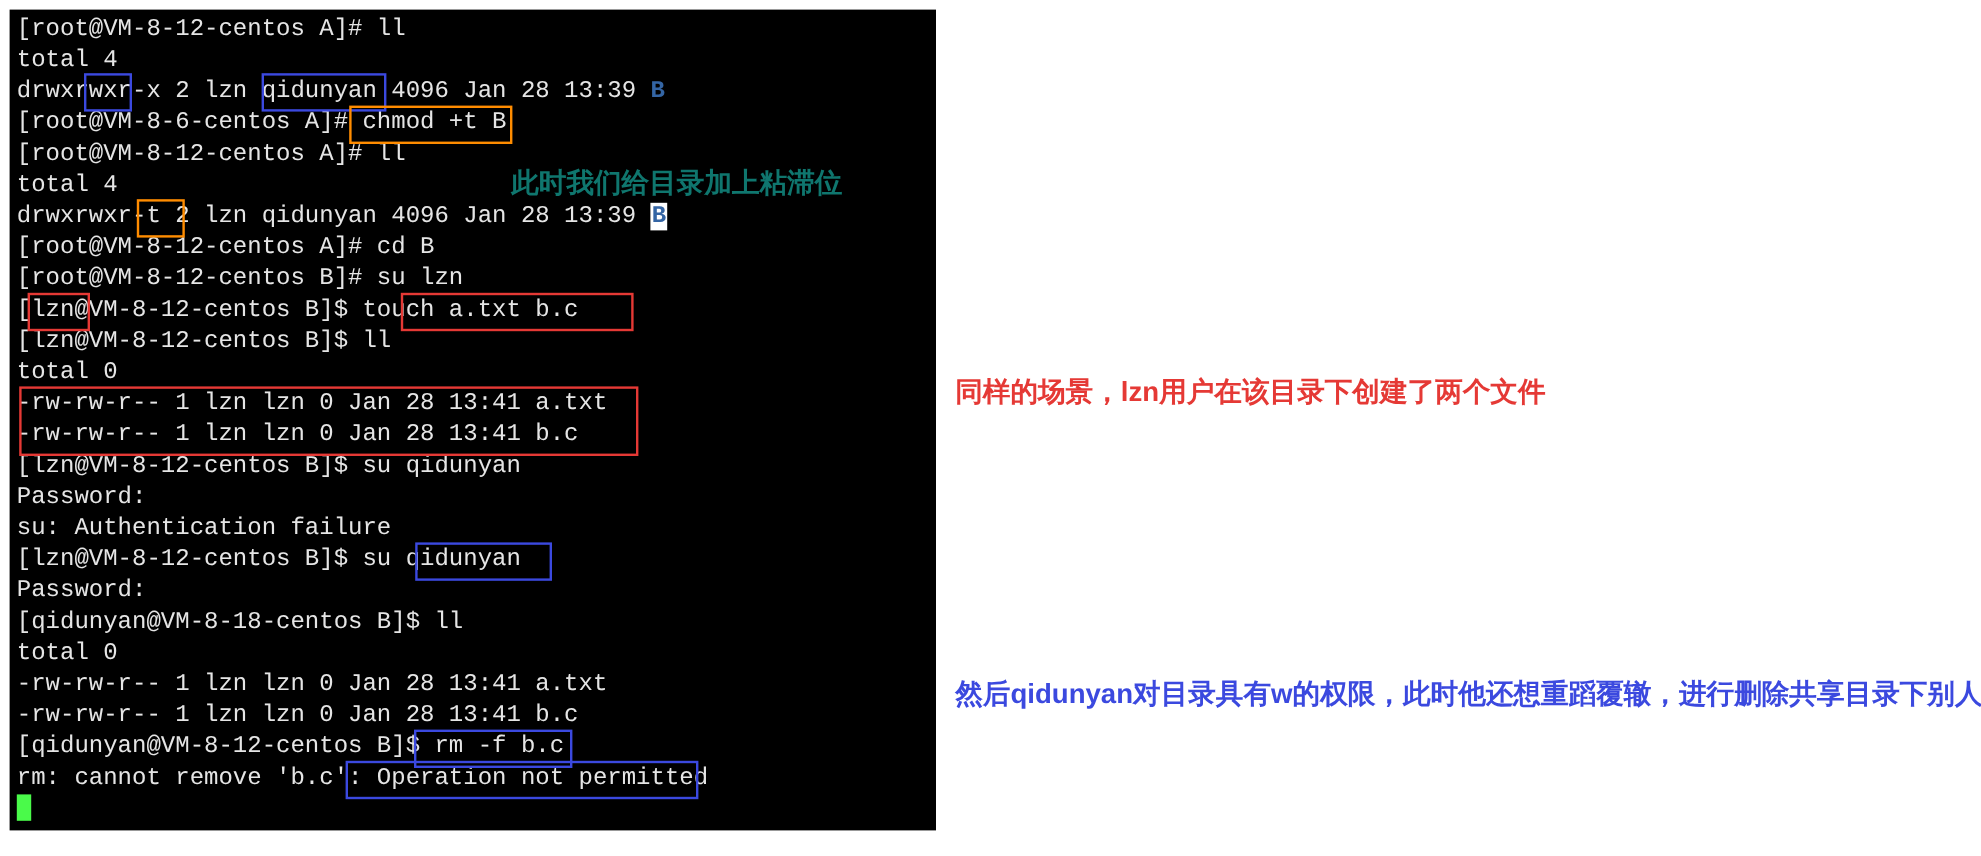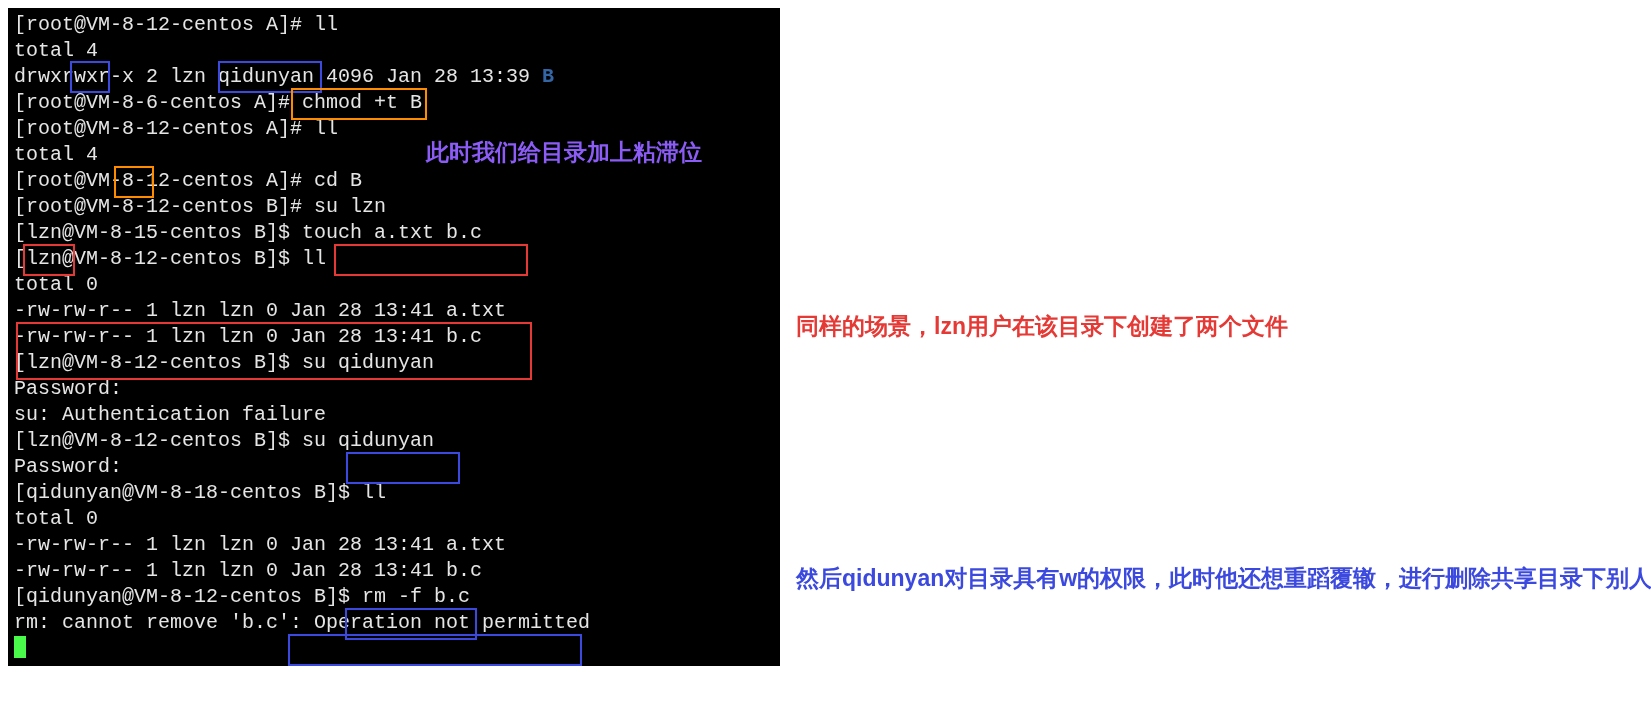--- a/index.html
+++ b/index.html
@@ -34,38 +34,39 @@
   .side {
     margin-left: 16px;
     width: 820px;
     position: relative;
     font-family: "Microsoft YaHei", "PingFang SC", sans-serif;
     font-weight: bold;
     font-size: 23px;
     line-height: 36px;
   }
   .ann { position: absolute; }
-  .ann-orange { color:#8b5cf6; top: 126px; left:-370px; }
+  .ann-orange { color:#0f766e; top: 126px; left:-370px; }
   .ann-red { color:#e53935; top: 300px; left: 0; text-align: right; }
   .ann-blue { color:#3b49df; top: 552px; left: 0; }
 </style>
 </head>
 <body>
 
 <div class="wrap">
   <div class="terminal" id="term">
       <div class="line"><span>[root@VM-8-12-centos A]# ll</span></div>
       <div class="line"><span>total 4</span></div>
       <div class="line"><span>drwxrwxr-x 2 lzn qidunyan 4096 Jan 28 13:39 </span><span class="dir-b">B</span></div>
       <div class="line"><span>[root@VM-8-6-centos A]# chmod +t B</span></div>
       <div class="line"><span>[root@VM-8-12-centos A]# ll</span></div>
       <div class="line"><span>total 4</span></div>
+      <div class="line"><span>drwxrwxr-t 2 lzn qidunyan 4096 Jan 28 13:39 </span><span class="dir-b-hl">B</span></div>
       <div class="line"><span>[root@VM-8-12-centos A]# cd B</span></div>
       <div class="line"><span>[root@VM-8-12-centos B]# su lzn</span></div>
-      <div class="line"><span>[lzn@VM-8-15-centos B]$ touch a.txt b.c</span></div>
+      <div class="line"><span>[lzn@VM-8-12-centos B]$ touch a.txt b.c</span></div>
       <div class="line"><span>[lzn@VM-8-12-centos B]$ ll</span></div>
       <div class="line"><span>total 0</span></div>
       <div class="line"><span>-rw-rw-r-- 1 lzn lzn 0 Jan 28 13:41 a.txt</span></div>
       <div class="line"><span>-rw-rw-r-- 1 lzn lzn 0 Jan 28 13:41 b.c</span></div>
       <div class="line"><span>[lzn@VM-8-12-centos B]$ su qidunyan</span></div>
       <div class="line"><span>Password:</span></div>
       <div class="line"><span>su: Authentication failure</span></div>
       <div class="line"><span>[lzn@VM-8-12-centos B]$ su qidunyan</span></div>
       <div class="line"><span>Password:</span></div>
       <div class="line"><span>[qidunyan@VM-8-18-centos B]$ ll</span></div>

